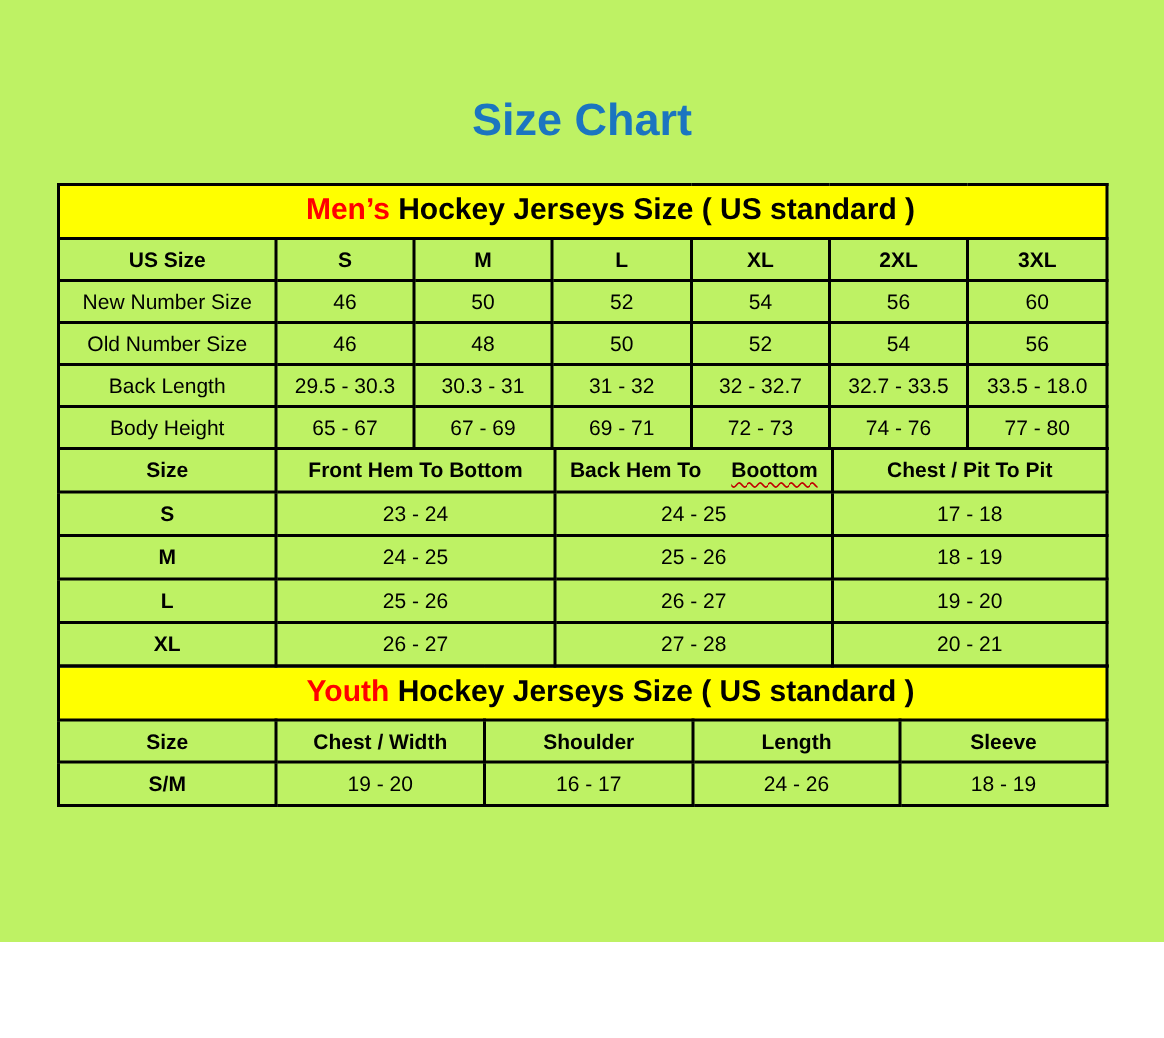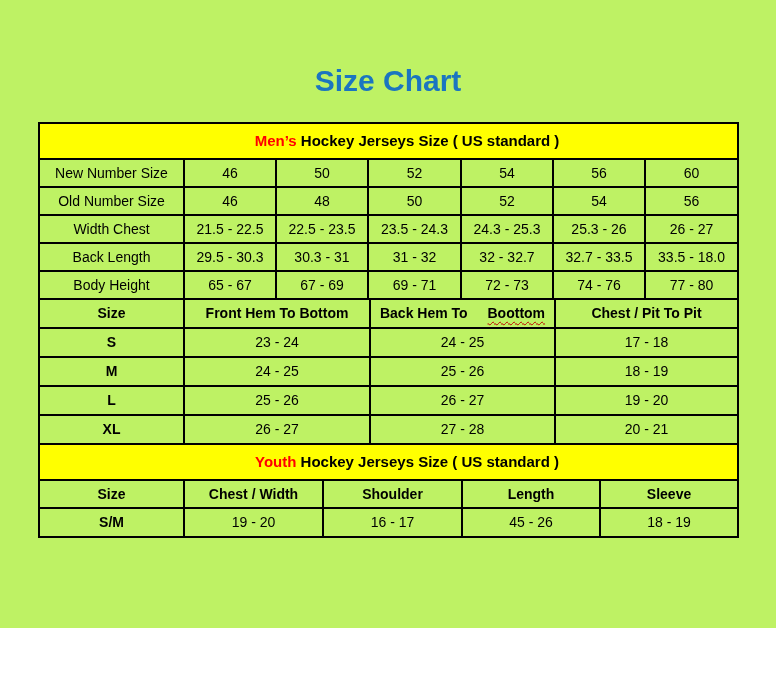--- a/index.html
+++ b/index.html
@@ -44,21 +44,21 @@
     vertical-align: middle;
     padding: 0 2px;
     font-size: 14px;
     font-weight: normal;
     overflow: hidden;
     white-space: nowrap;
   }
   tr.band td {
     background: #FFFF00;
     height: 34px;
-    font-size: 15px;
+    font-size: 20px;
     font-weight: bold;
     padding-left: 39px;
   }
   tr.band .accent { color: #FF0000; }
   tr.head th {
     font-weight: bold;
     height: 26px;
   }
   .men-tbl td { height: 26px; }
   .women-tbl td, .youth-tbl td { height: 27px; }
@@ -89,46 +89,46 @@
           <col style="width:92px">
           <col style="width:93px">
         <col style="width:92px">
           <col style="width:92px">
           <col style="width:93px">
       </colgroup>
       <tbody>
           <tr class="band">
         <td colspan="7"><span class="accent">Men’s</span><span> Hockey Jerseys Size ( US standard )</span></td>
       </tr>
+      <tr class="head">
+        <th>US Size</th>
+        <th>S</th>
+        <th>M</th>
+        <th>L</th>
+        <th>XL</th>
+        <th>2XL</th>
+        <th>3XL</th>
+      </tr>
       <tr>
         <td>New Number Size</td>
         <td>46</td>
         <td>50</td>
         <td>52</td>
         <td>54</td>
         <td>56</td>
         <td>60</td>
       </tr>
       <tr>
         <td>Old Number Size</td>
         <td>46</td>
         <td>48</td>
         <td>50</td>
         <td>52</td>
         <td>54</td>
         <td>56</td>
-      </tr>
-      <tr>
-        <td>Width Chest</td>
-        <td>21.5 - 22.5</td>
-        <td>22.5 - 23.5</td>
-        <td>23.5 - 24.3</td>
-        <td>24.3 - 25.3</td>
-        <td>25.3 - 26</td>
-        <td>26 - 27</td>
       </tr>
       <tr>
         <td>Back Length</td>
         <td>29.5 - 30.3</td>
         <td>30.3 - 31</td>
         <td>31 - 32</td>
         <td>32 - 32.7</td>
         <td>32.7 - 33.5</td>
         <td>33.5 - 18.0</td>
       </tr>
@@ -201,20 +201,20 @@
         <th>Size</th>
         <th>Chest / Width</th>
         <th>Shoulder</th>
         <th>Length</th>
         <th>Sleeve</th>
       </tr>
       <tr>
         <td class="sz">S/M</td>
         <td>19 - 20</td>
         <td>16 - 17</td>
-        <td>45 - 26</td>
+        <td>24 - 26</td>
         <td>18 - 19</td>
       </tr>
     </tbody>
       </table>
 
   </div>
 </div>
 
 </body></html>

